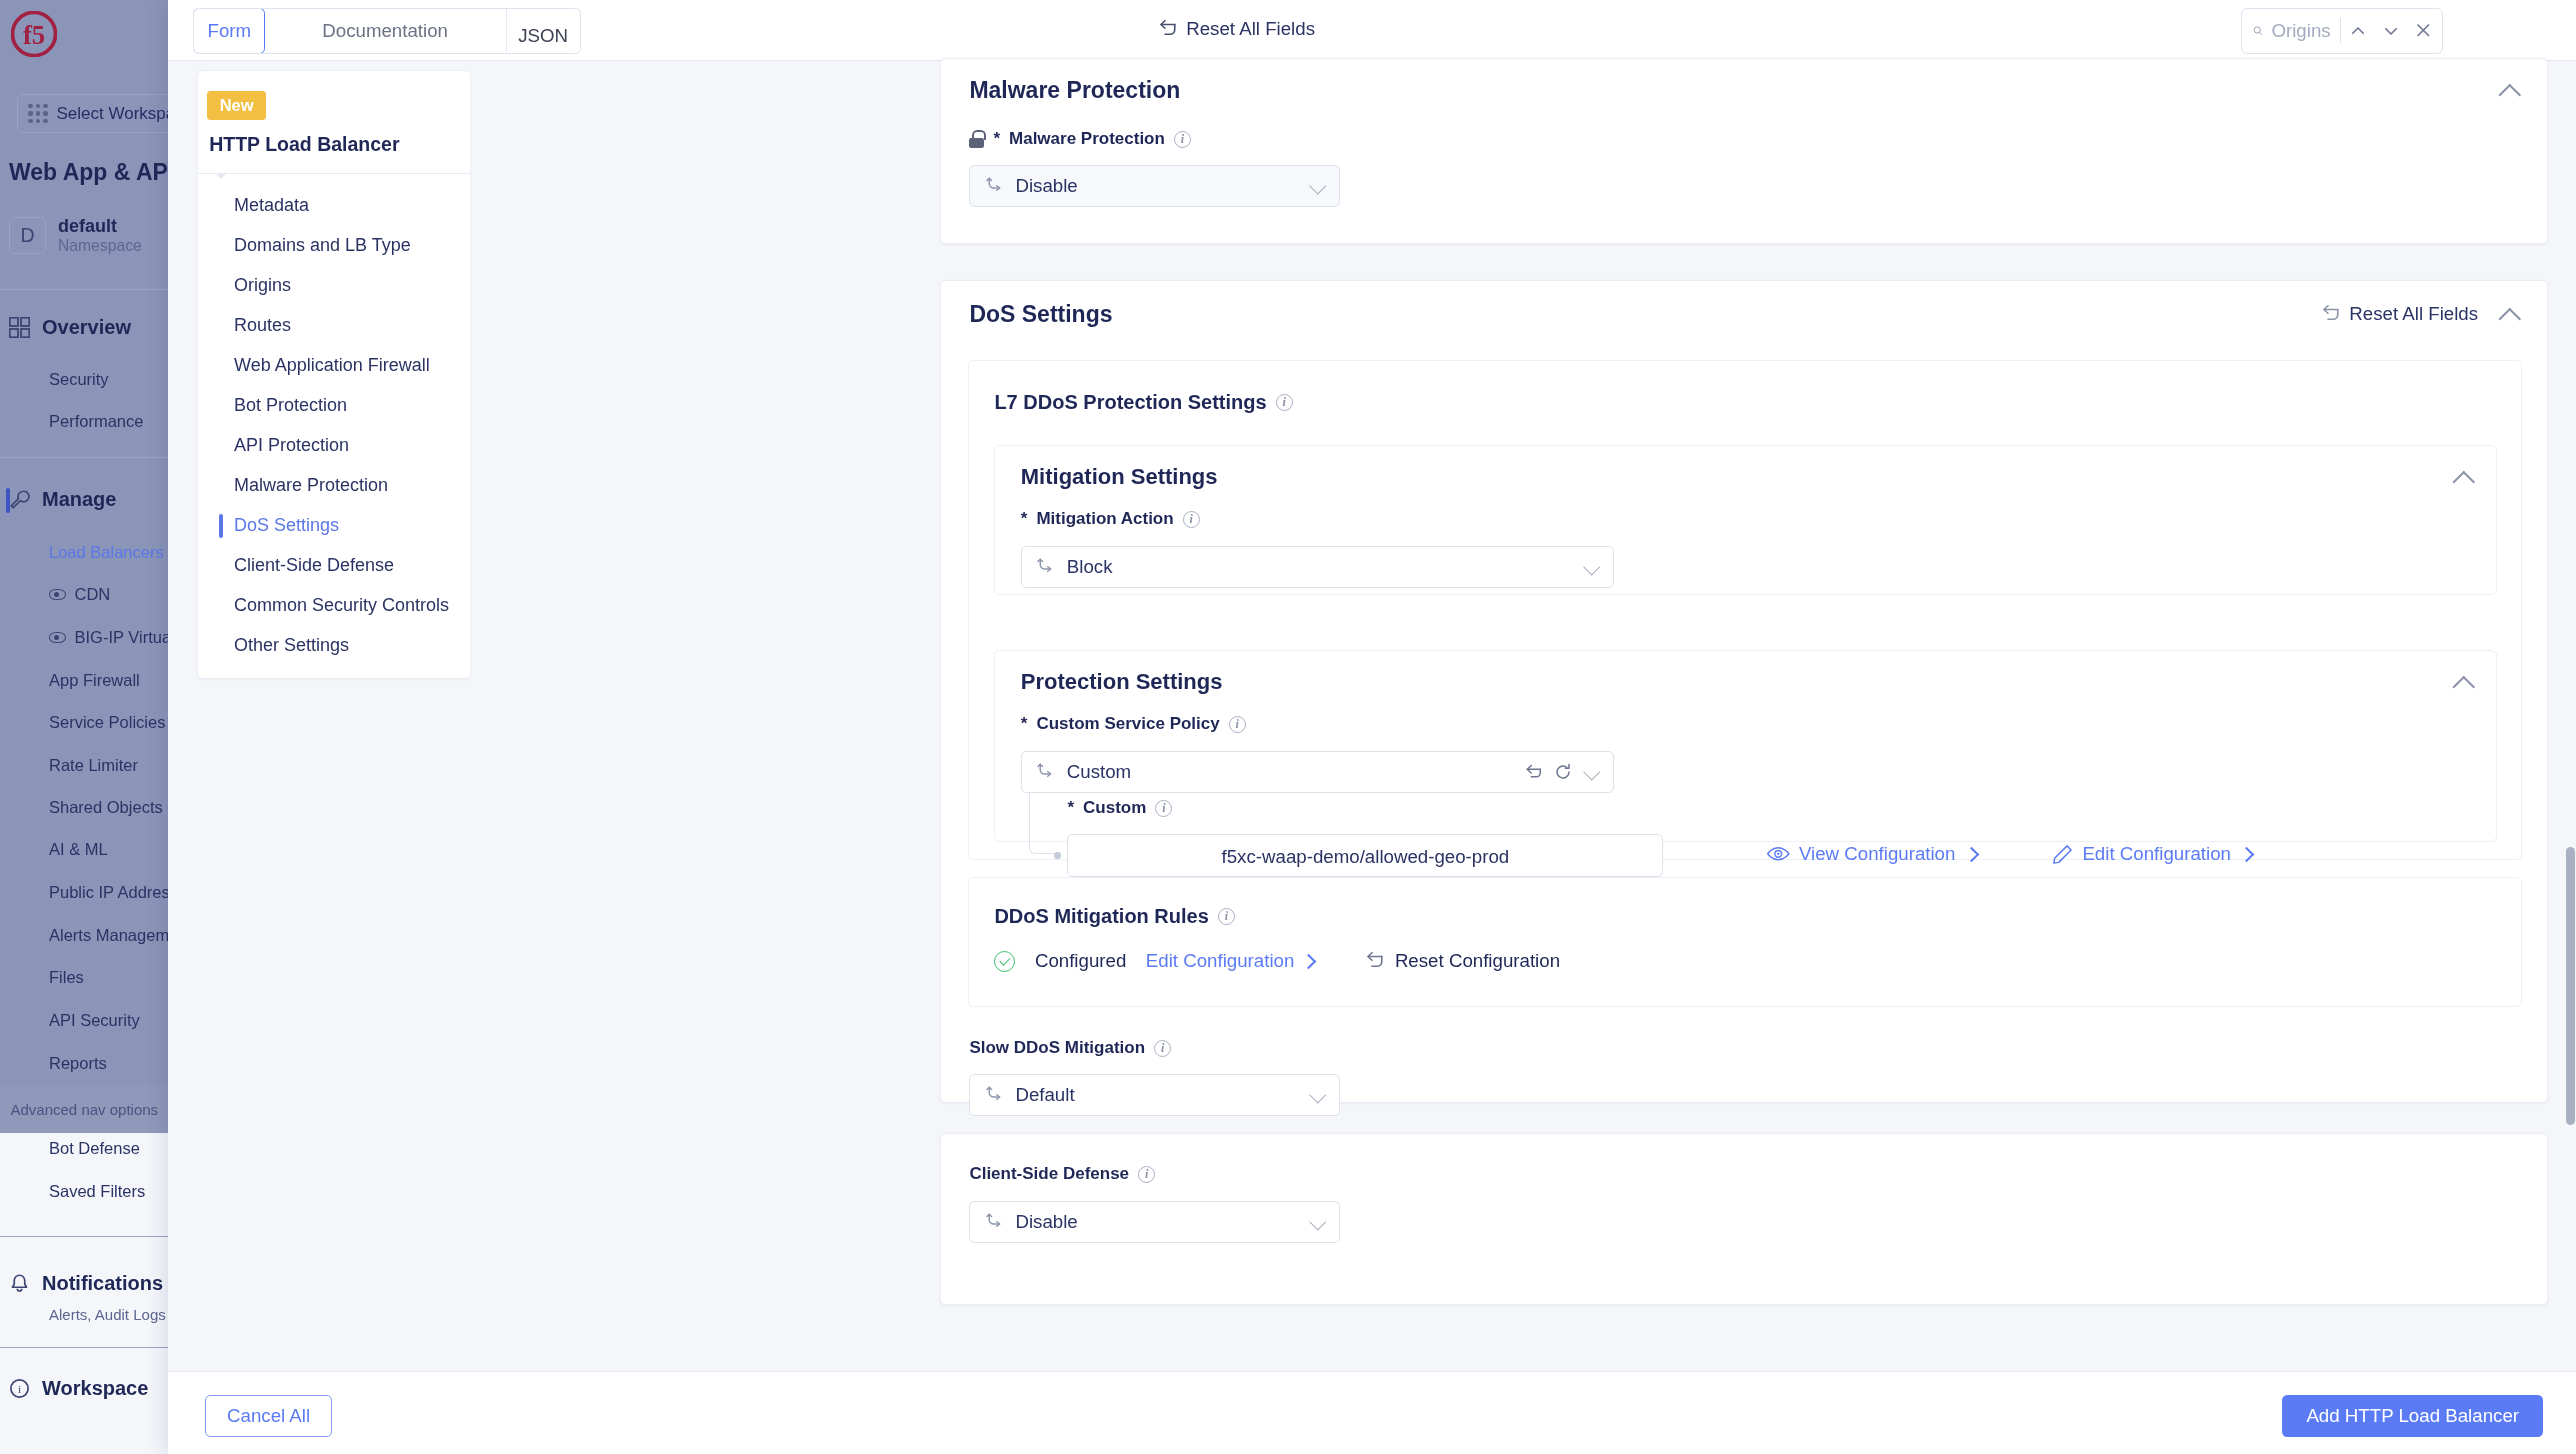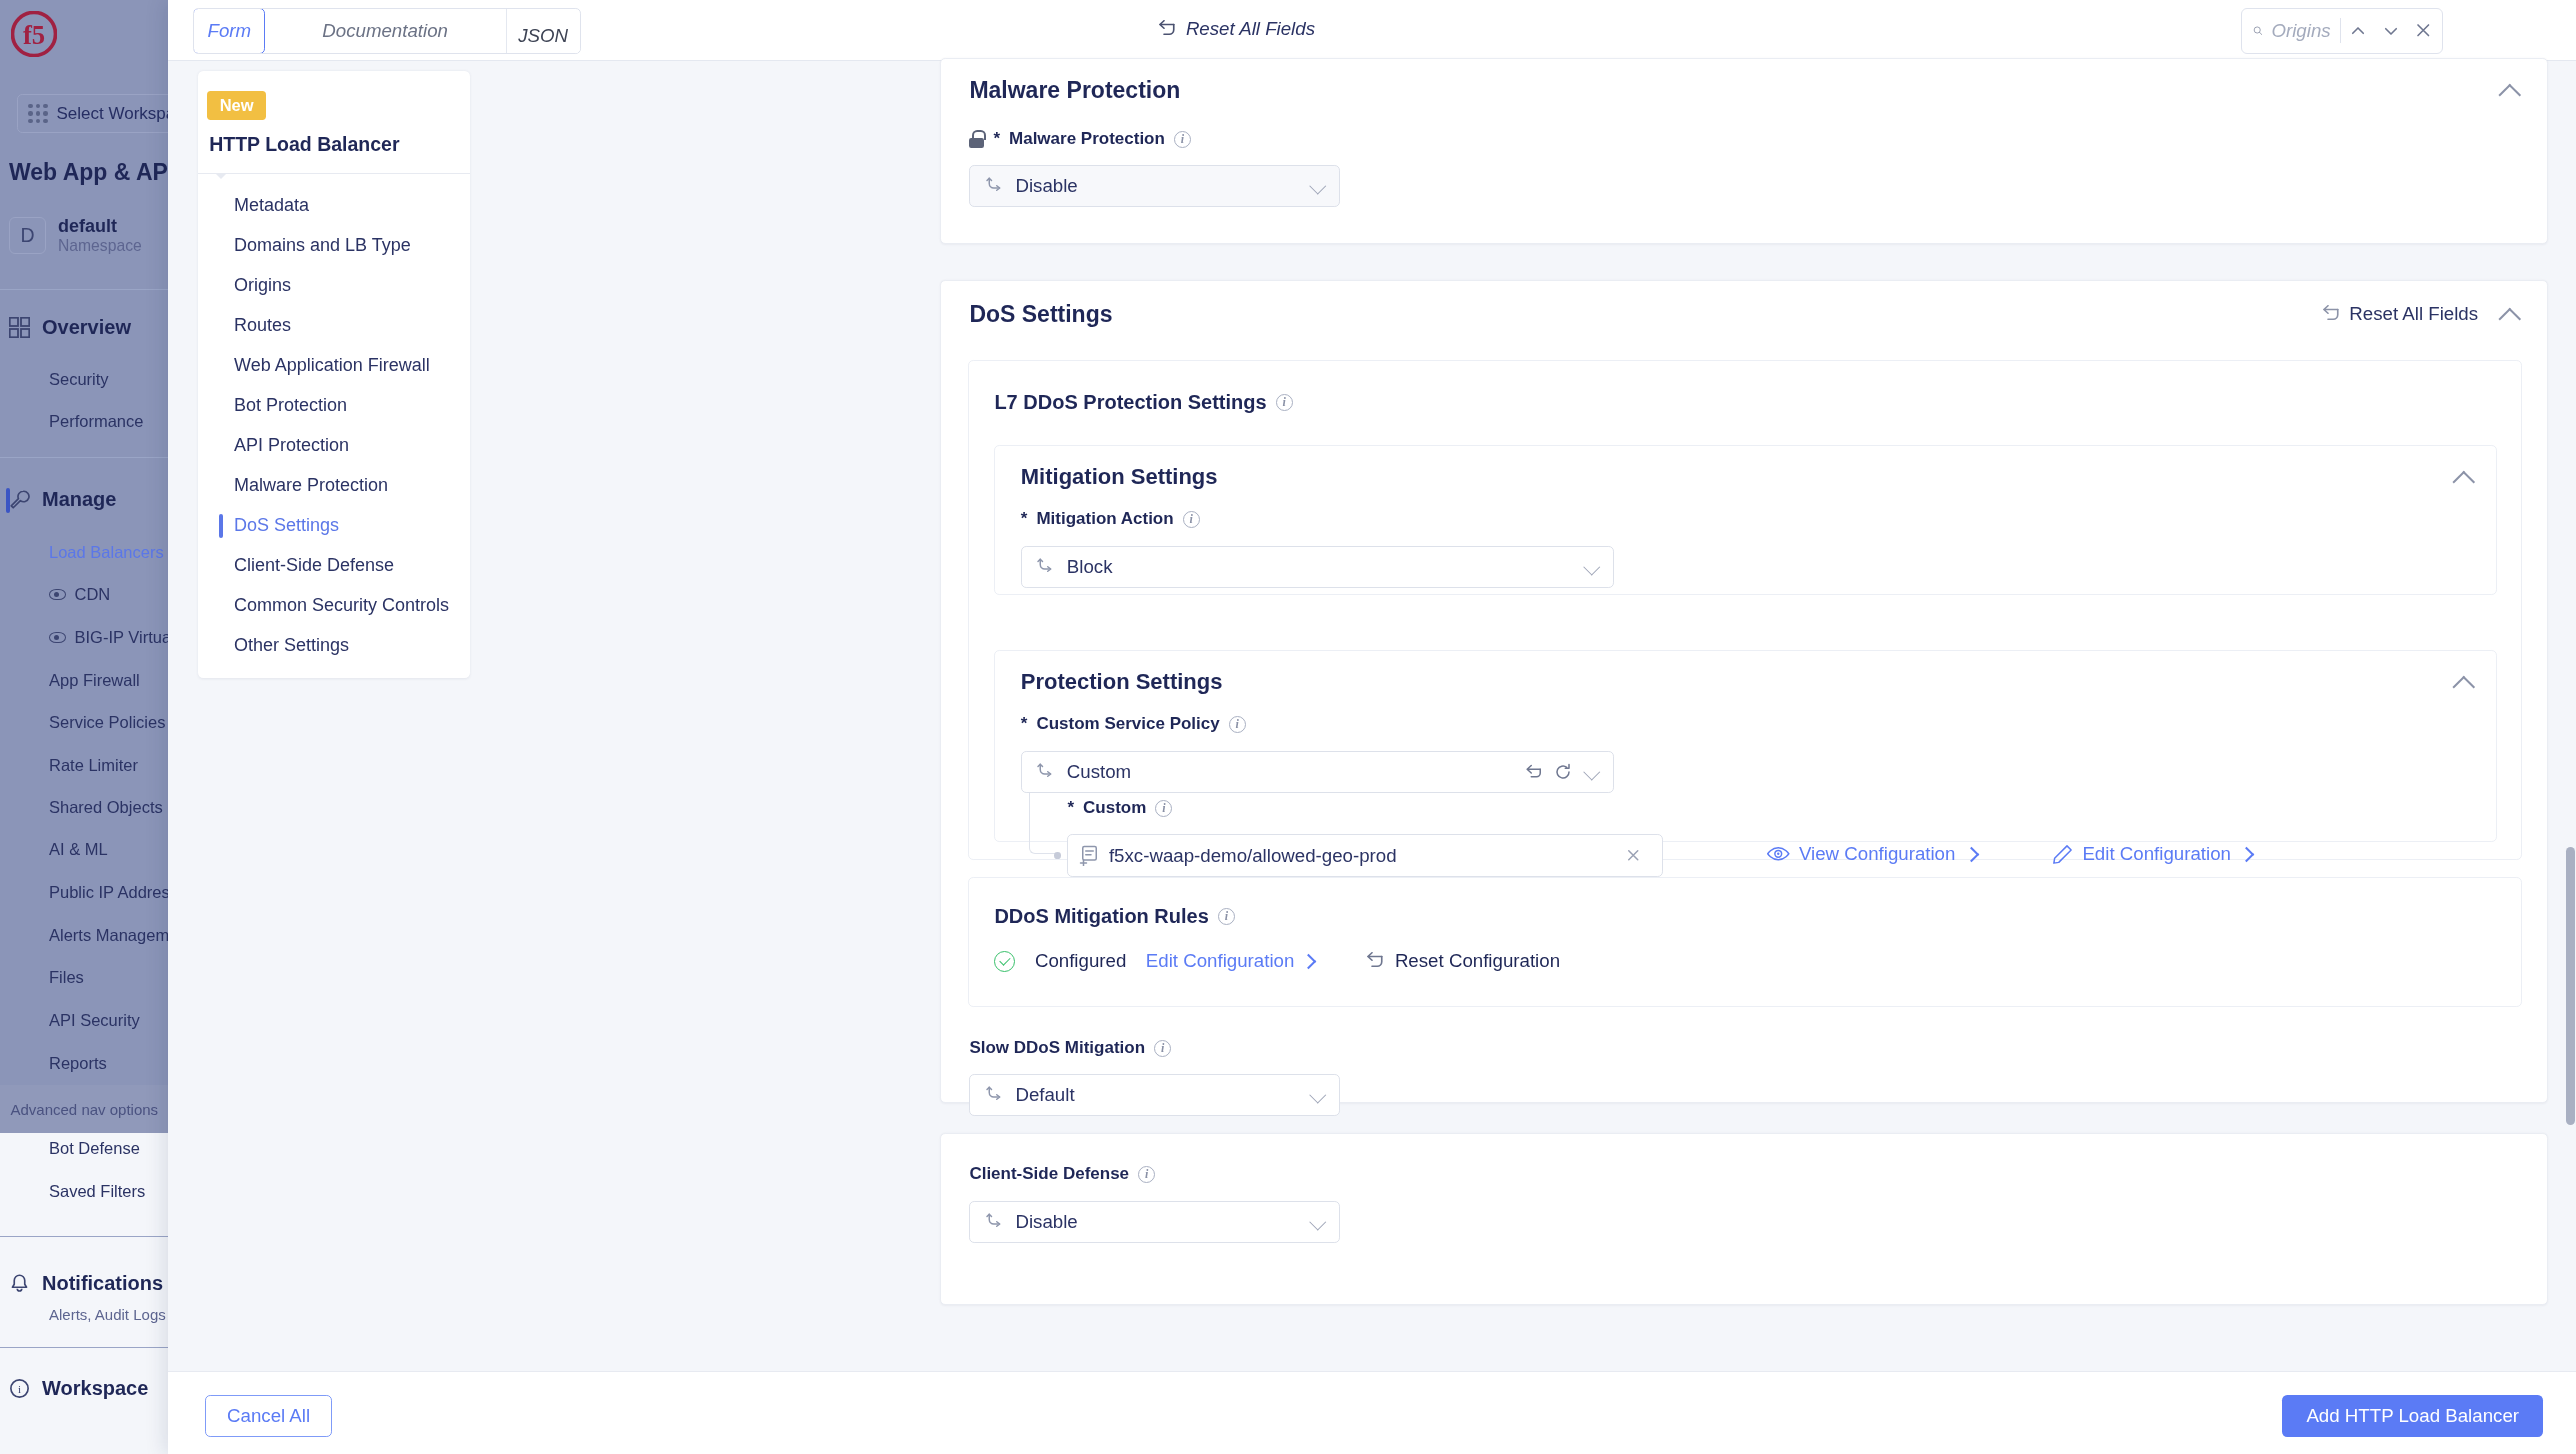--- a/index.html
+++ b/index.html
@@ -57,21 +57,21 @@
     font-size: 15px; color: #4a5280; white-space: nowrap;
   }
 
   
   .modal {
     position: absolute; left: 168px; top: 0; width: 2408px; height: 1455px;
     background: #f4f6fa; box-shadow: -4.5px 0 19.5px rgba(20,30,70,.12);
   }
   .modal-head {
     position: absolute; left: 0; top: 0; width: 2408px; height: 61px;
-    background: #ffffff; border-bottom: 0.7px solid #e4e8f0; font-style: italic;
+    background: #ffffff; border-bottom: 0.7px solid #e4e8f0;
   }
   .tabs {
     position: absolute; left: 25px; top: 7.5px; height: 46px;
     display: flex; border: 0.7px solid #dfe3ed; border-radius: 5.2px; overflow: hidden; background: #fff;
   }
   .tab {
     display: flex; align-items: center; justify-content: center;
     font-size: 18.7px; color: #6b7285; background: #fff;
     border-right: 0.7px solid #e4e8f0;
   }
@@ -196,21 +196,21 @@
   .chk-circle {
     width: 21px; height: 21px; border: 1.9px solid #37c06a; border-radius: 50%;
     display: inline-flex; align-items: center; justify-content: center;
   }
   .chk-circle:after {
     content:''; width: 9px; height: 5.2px; border-left: 1.9px solid #37c06a;
     border-bottom: 1.9px solid #37c06a; transform: rotate(-45deg); margin-top: -2.2px;
   }
   .ref-input {
     height: 43px; border: 0.7px solid #dde1ea; border-radius: 5.2px; background: #fff;
-    display: flex; align-items: center; padding: 0 10.5px; gap: 10.5px;
+    display: flex; align-items: center; padding: 0 10.5px; gap: 10.5px; flex-direction: column;
   }
   .ref-input .rval { font-size: 18.7px; color: #2b3364; flex: 1; white-space: nowrap; }
   .tree-line {
     position: absolute; border-left: 1.5px solid #dfe3ec; border-bottom: 1.5px solid #dfe3ec;
     border-bottom-left-radius: 6px;
   }
   .tree-dot { position: absolute; width: 6.7px; height: 6.7px; background: #c6cbd9; border-radius: 50%; }
 
   
   .bottom-bar {

